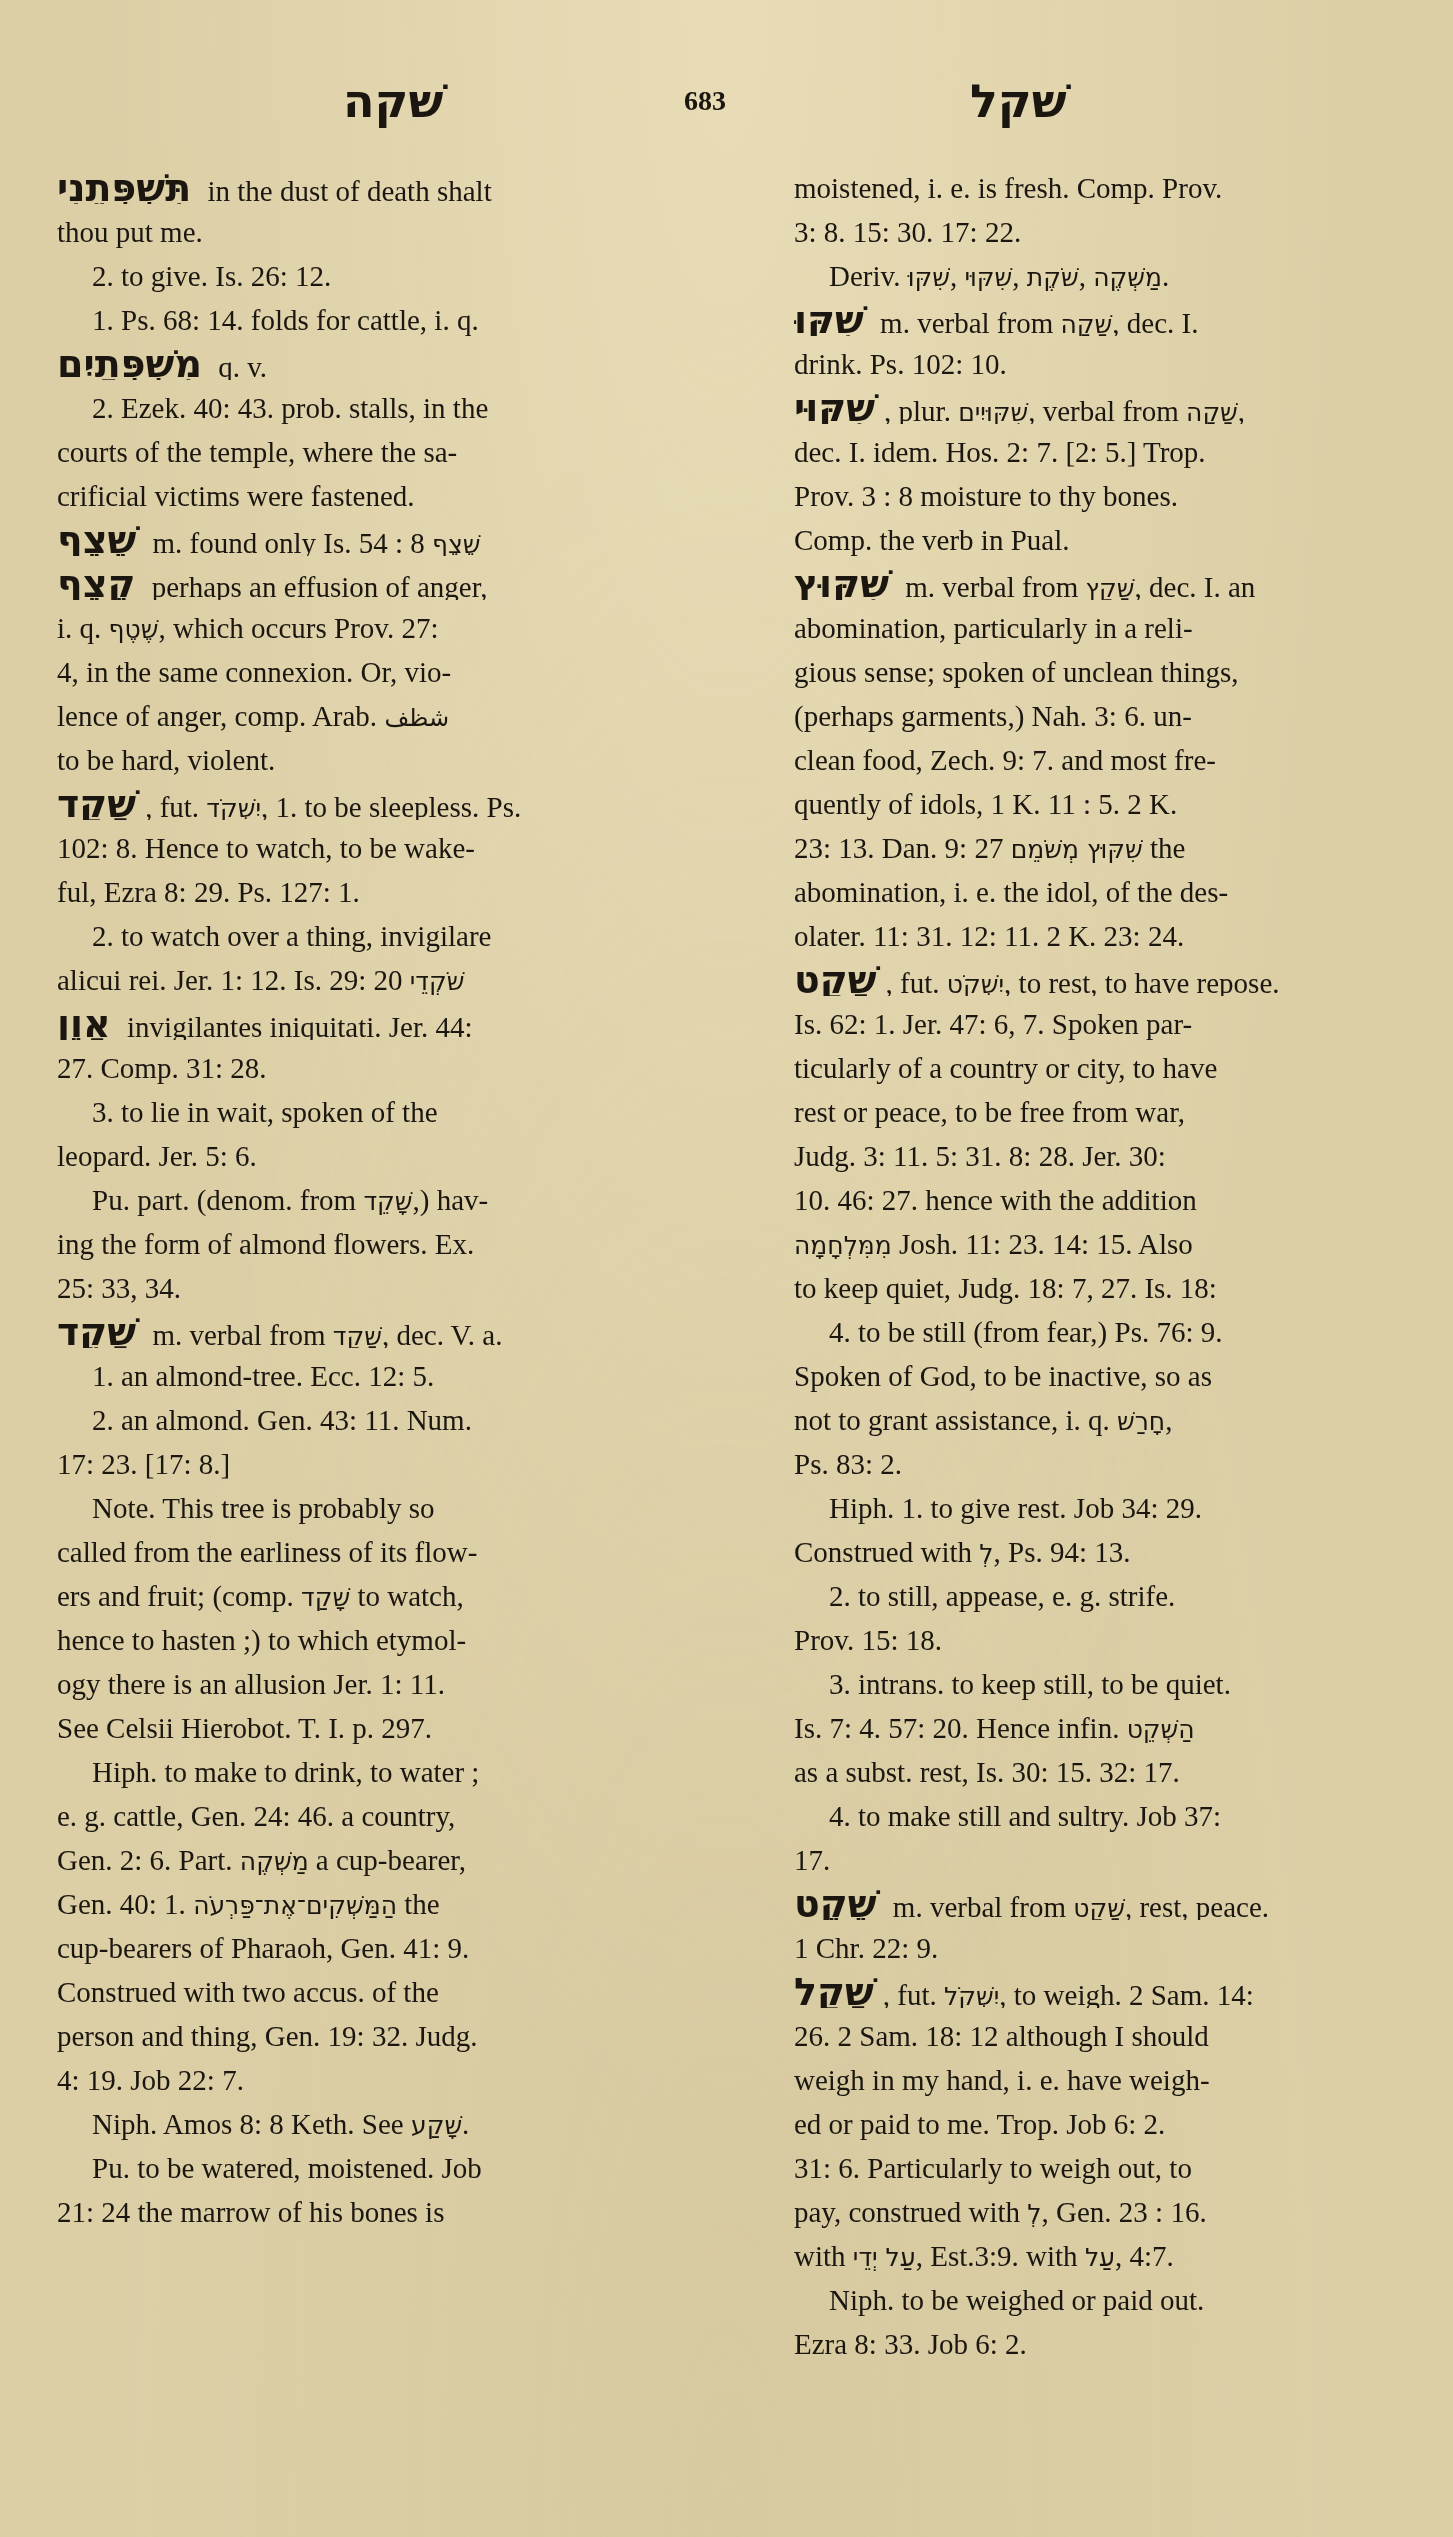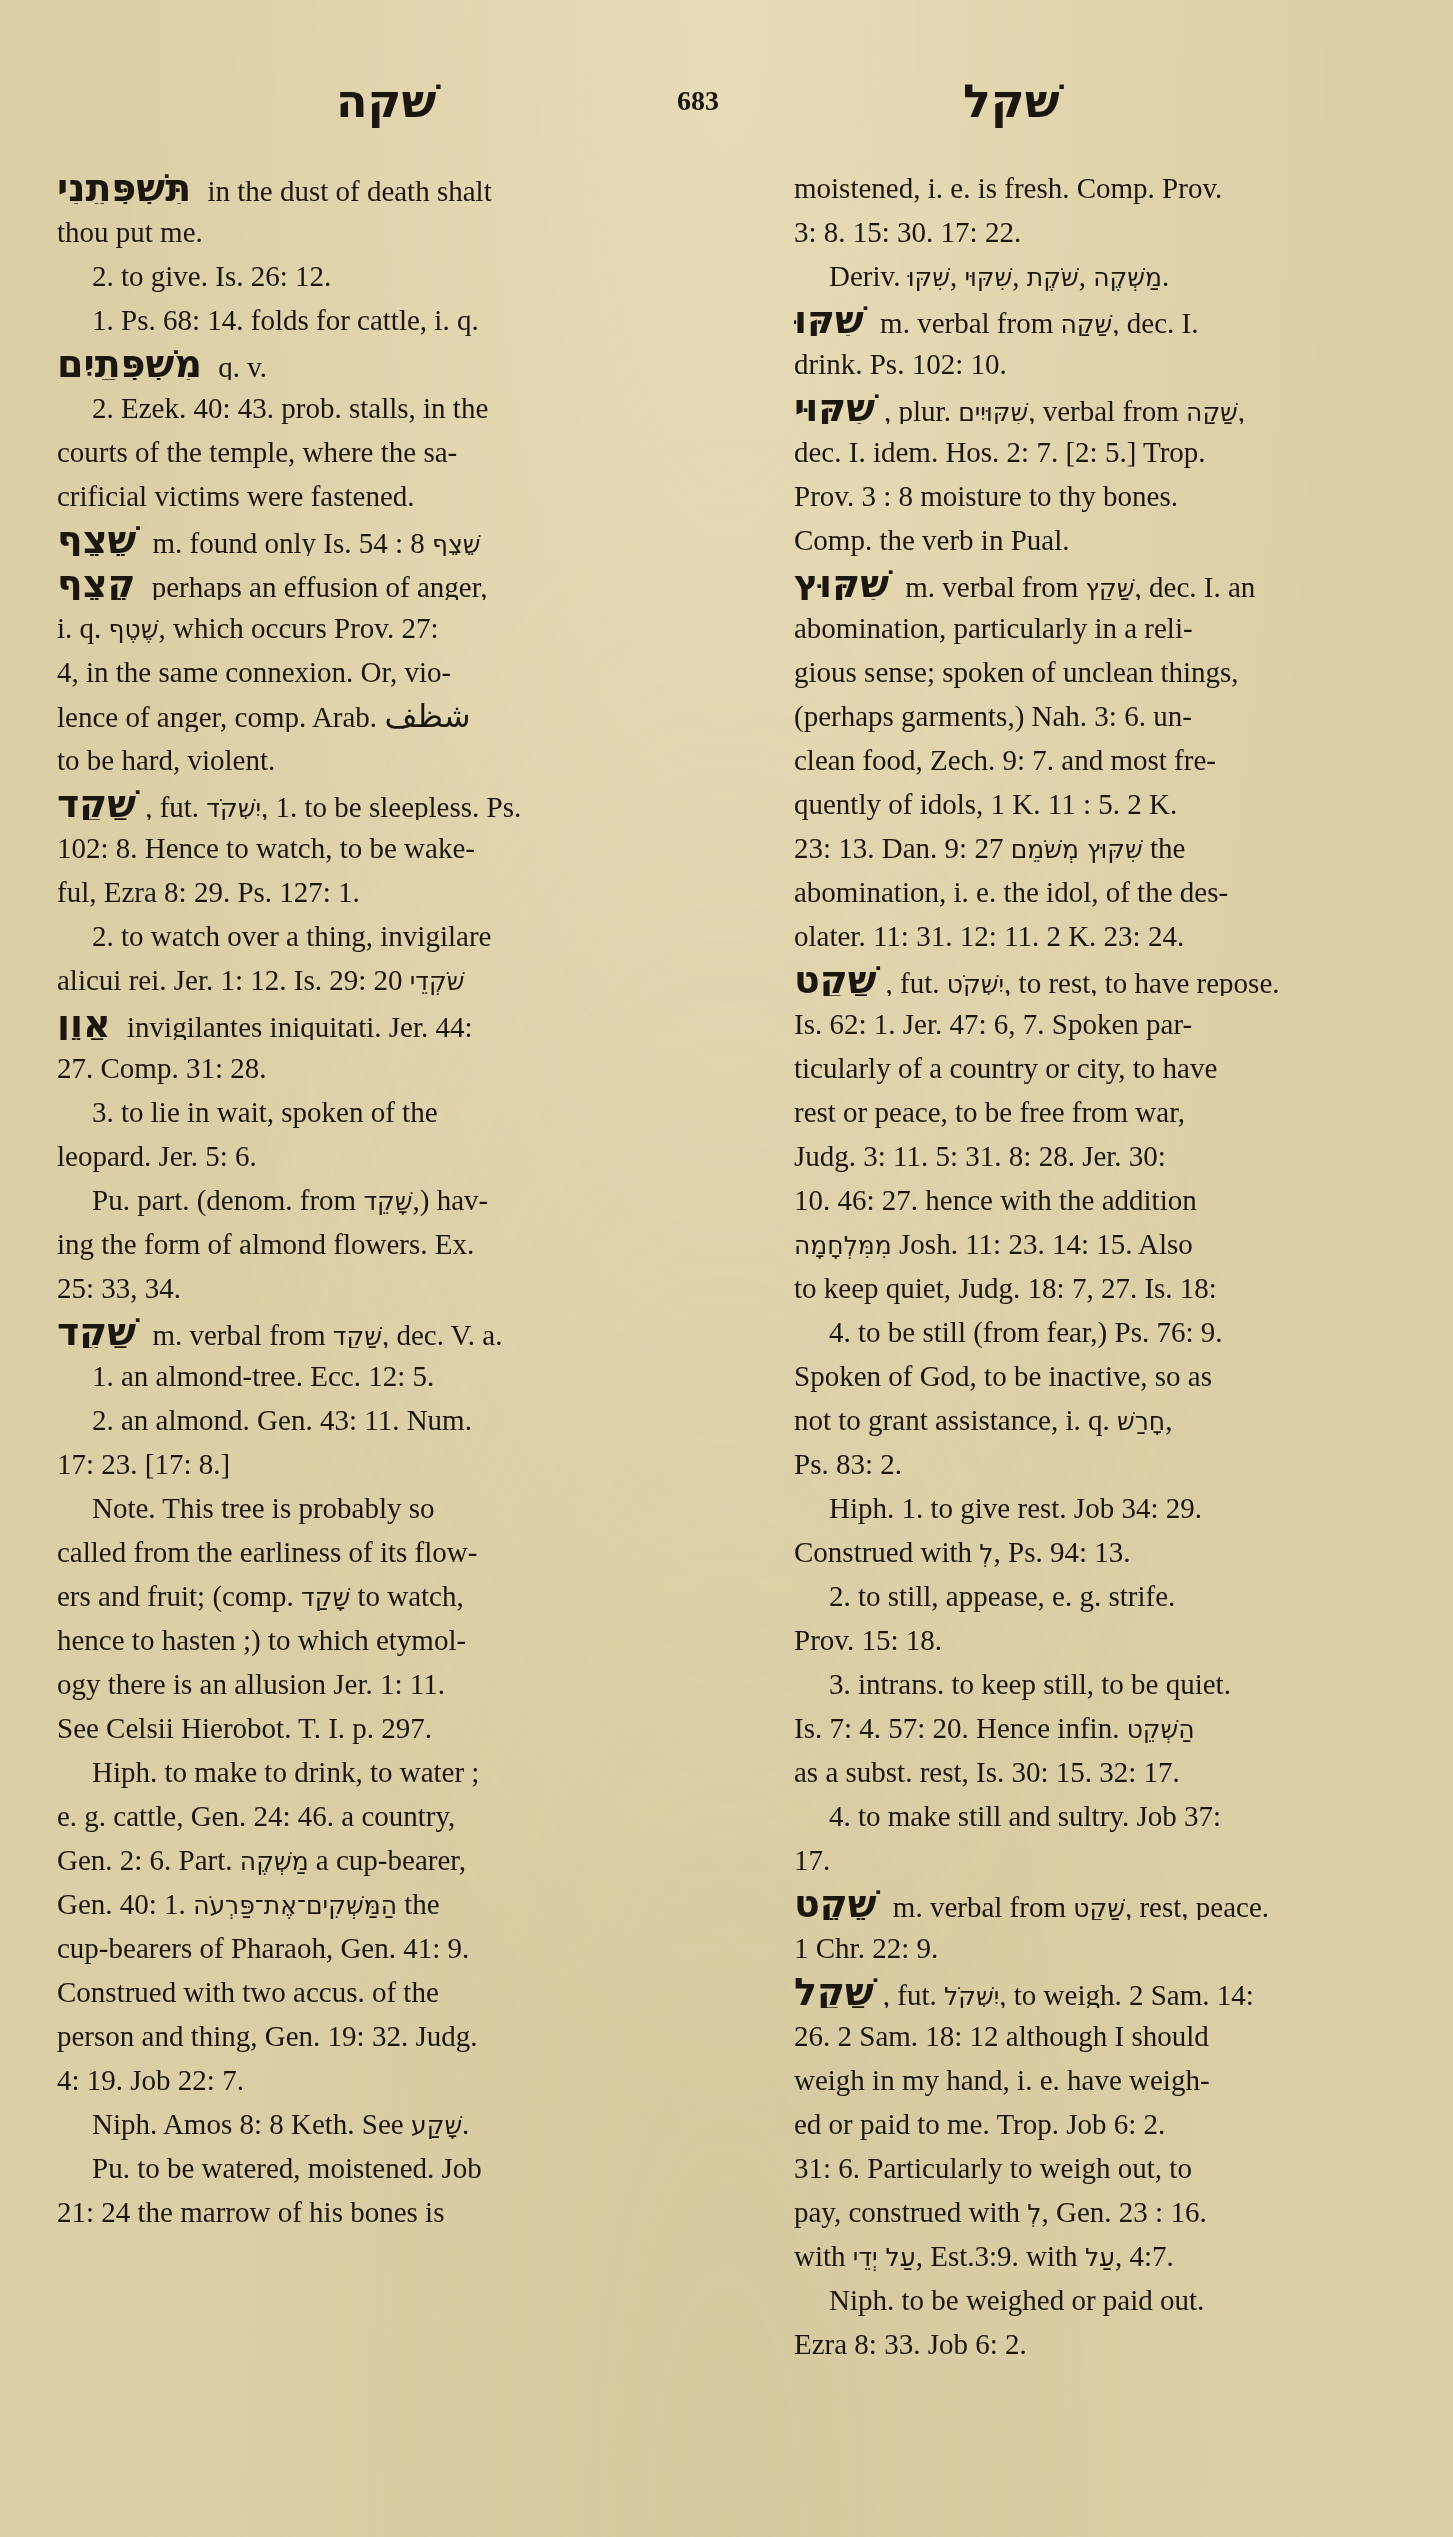--- a/index.html
+++ b/index.html
@@ -10,21 +10,21 @@
       radial-gradient(ellipse at 50% 0%, rgba(255,245,215,0.35), transparent 60%),
       radial-gradient(ellipse at 50% 100%, rgba(200,185,140,0.25), transparent 60%);
     color: #1b1710;
     font-family: "DejaVu Serif", "Liberation Serif", serif;
   }
   .page { position: relative; width: 1454px; height: 2538px; }
   .running-head {
     position: absolute; top: 63px; left: 0; width: 1454px; height: 76px;
   }
   .rh-left, .rh-num, .rh-right {
-    position: absolute; top: 0; font-size: 46px; font-weight: bold; line-height: 76px;
+    position: absolute; top: 0; font-size: 46px; font-weight: bold; line-height: 76px; margin-left: 7px;
   }
   .rh-left { left: 336px; direction: rtl; font-family: "DejaVu Sans", sans-serif; }
   .rh-num { left: 677px; font-family: "Liberation Serif", serif; font-size: 28px; }
   .rh-right { left: 963px; direction: rtl; font-family: "DejaVu Sans", sans-serif; }
 
   .col {
     position: absolute; top: 160px;
     font-size: 29px; line-height: 57px;
     font-family: "Liberation Serif", serif;
     text-align: justify;
@@ -36,21 +36,21 @@
   .indent { padding-left: 35px; }
   .head {
     font-family: "DejaVu Sans", sans-serif; font-weight: bold;
     font-size: 38px; direction: rtl; unicode-bidi: isolate;
     display: inline-block; margin-right: 9px;
   }
   .hb {
     font-family: "DejaVu Sans", sans-serif; font-size: 25px;
     direction: rtl; unicode-bidi: isolate;
   }
-  .ar { font-family: "DejaVu Sans", sans-serif; font-size: 32px; direction: rtl; unicode-bidi: isolate; margin-top: 40px; }
+  .ar { font-family: "DejaVu Sans", sans-serif; font-size: 24px; direction: rtl; unicode-bidi: isolate; margin-top: 40px; }
 </style>
 </head>
 <body>
 
 <div class="page">
   <div class="running-head">
     <span class="rh-left">שׁקה</span>
     <span class="rh-num">683</span>
     <span class="rh-right">שׁקל</span>
   </div>

